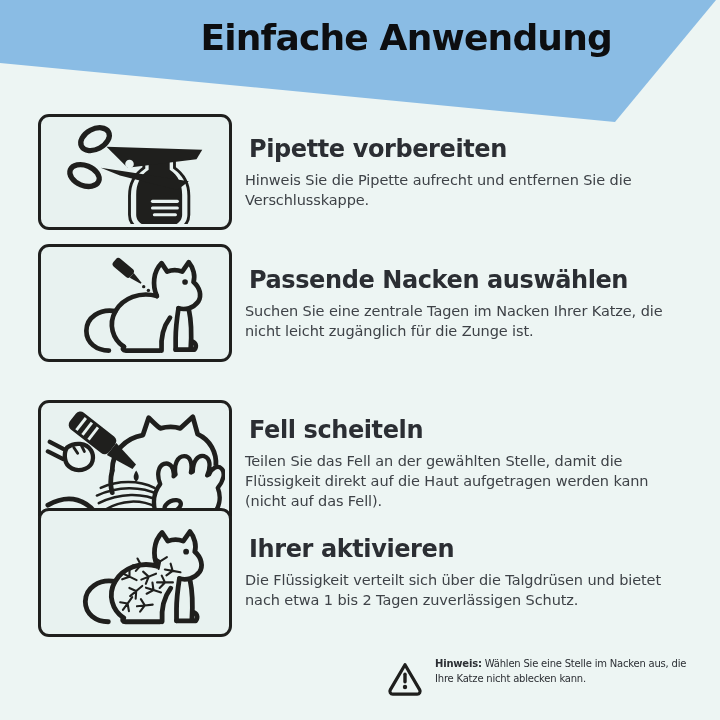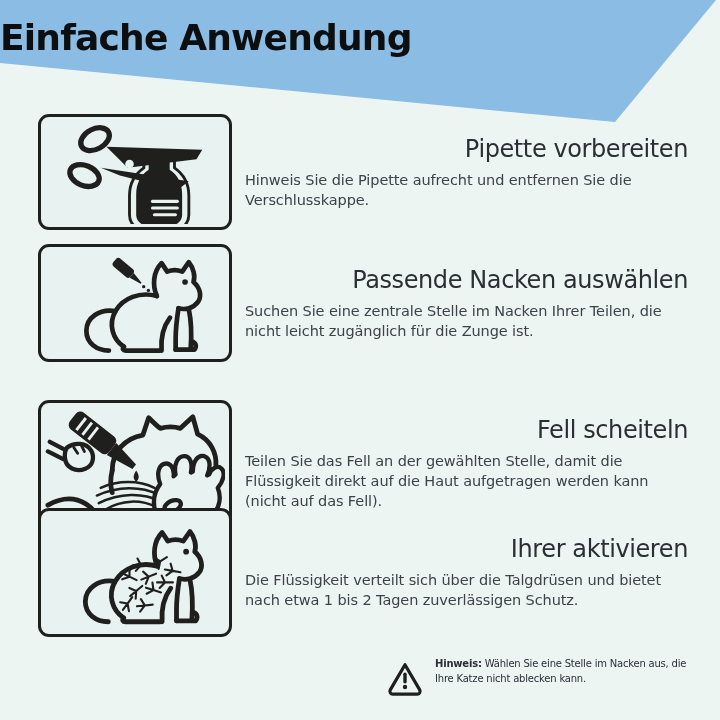--- a/index.html
+++ b/index.html
@@ -5,35 +5,35 @@
   html,body{margin:0;padding:0;}
   .canvas{
     position:relative;width:720px;height:720px;overflow:hidden;
     background:#edf5f3;font-family:"DejaVu Sans", sans-serif;
   }
   .banner{
     position:absolute;top:0;left:0;width:720px;height:124px;background:#8abce4;
     clip-path:polygon(0 0,716px 0,615px 122px,0 63px);
   }
   .title{
-    position:absolute;top:17px;left:0;width:612px;margin:0;text-align:left;
+    position:absolute;top:17px;left:0;width:612px;margin:0;text-align:right;
     font-size:36px;font-weight:800;letter-spacing:-0.8px;color:#0d0e10;
   }
   .step{
     position:absolute;left:38px;width:650px;display:flex;align-items:center;gap:13px;
   }
   .iconbox{
     flex:none;width:194px;height:100%;box-sizing:border-box;
     border:3px solid #1f1f1d;border-radius:11px;background:#e8f2f0;
     display:flex;align-items:center;justify-content:center;overflow:hidden;
   }
   .iconbox svg{width:96%;height:94%;}
   .steptext{flex:1;}
   .stephead{
-    margin:0 0 7px 4px;font-size:24px;font-weight:normal;color:#2b2e33;letter-spacing:-0.4px;text-align:right;
+    margin:0 0 7px 4px;font-size:24px;font-weight:bold;color:#2b2e33;letter-spacing:-0.4px;
   }
   .stepbody{
     margin:0;font-size:14.5px;line-height:1.38;color:#3e4247;letter-spacing:-0.1px;max-width:443px;
   }
   .note{
     position:absolute;left:386px;top:656px;display:flex;gap:11px;width:316px;align-items:flex-start;
   }
   .note .warn{flex:none;width:38px;height:38px;margin-top:3px;}
   .notetext{
     margin:0;font-size:10px;line-height:1.5;color:#2b2e33;letter-spacing:-0.2px;max-width:300px;
@@ -102,21 +102,21 @@
         <g transform="rotate(40 84 22)">
           <rect x="68" y="16" width="24" height="11" rx="3.5" fill="#1f1f1d"></rect>
           <path d="M92 18.5 l13 2.5 v1.5 l-13 2.5 z" fill="#1f1f1d"></path>
         </g>
         <circle cx="103" cy="39" r="1.8" fill="#1f1f1d"></circle>
         <circle cx="108" cy="43" r="1.8" fill="#1f1f1d"></circle>
       </svg>
     </div>
     <div class="steptext">
       <h2 class="stephead">Passende Nacken auswählen</h2>
-      <p class="stepbody">Suchen Sie eine zentrale Stelle im Nacken Ihrer Teilen, die nicht leicht zugänglich für die Zunge ist.</p>
+      <p class="stepbody">Suchen Sie eine zentrale Tagen im Nacken Ihrer Katze, die nicht leicht zugänglich für die Zunge ist.</p>
     </div>
   </section>
 
   <section class="step" style="top:400px;height:127px;">
     <div class="iconbox">
       <svg viewBox="0 0 188 118" preserveAspectRatio="xMidYMid meet">
         <g class="ink-stroke" stroke-width="5">
 
           <path d="M70 66 C70 46 84 32 102 29 L108 11 C113 16 117 20 120 22 C127 20 135 20 141 22 L154 10 L159 28 C172 34 179 47 178 61 C177 68 175 74 171 79"></path>
           <path d="M70 66 C68 74 68 82 70 89"></path>

